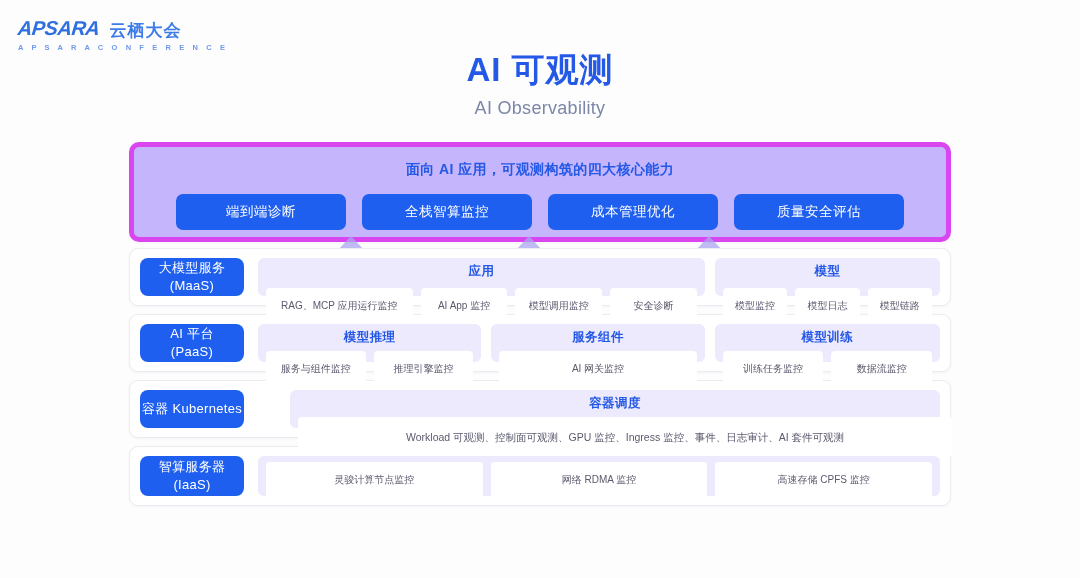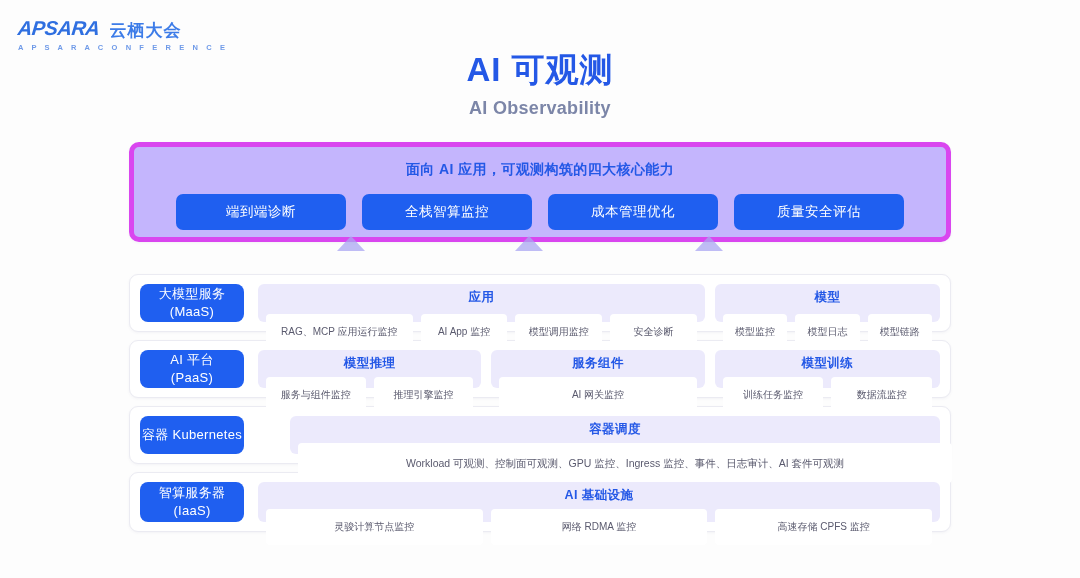--- a/index.html
+++ b/index.html
@@ -66,21 +66,20 @@
     font-weight: bold;
     color: #2458e6;
     letter-spacing: 1px;
     line-height: 1.2;
   }
   .sub-title {
     margin-top: 8px;
     font-size: 18px;
     color: #7c86a8;
     letter-spacing: 0.3px;
-    font-weight: bold;
   }
 
   
   .cap-card {
     position: absolute;
     left: 129px;
     top: 142px;
     width: 822px;
     height: 100px;
     box-sizing: border-box;
@@ -138,21 +137,21 @@
     top: 2px;
   }
   .arrow-up.a1 { left: 208px; }
   .arrow-up.a2 { left: 386px; }
   .arrow-up.a3 { left: 566px; }
 
   
   .stack {
     position: absolute;
     left: 129px;
-    top: 274px;
+    top: 248px;
     width: 822px;
   }
   .layer-row {
     box-sizing: border-box;
     background: #ffffff;
     border: 1px solid #ebebf2;
     border-radius: 9px;
     box-shadow: 0 1px 3px rgba(60,60,110,0.05);
     display: flex;
     align-items: stretch;
@@ -346,21 +345,20 @@
     </div>
   </div>
 
   <div class="layer-row row-iaas" style="height:60px;">
     <div class="layer-badge">
       <span class="l1">智算服务器</span>
       <span class="l2">(IaaS)</span>
     </div>
     <div class="layer-groups">
       <div class="group">
-        <div class="group-title">AI 基础设施</div>
         <div class="chips">
           <div class="chip">灵骏计算节点监控</div>
           <div class="chip">网络 RDMA 监控</div>
           <div class="chip">高速存储 CPFS 监控</div>
         </div>
       </div>
     </div>
   </div>
 
 </div>

